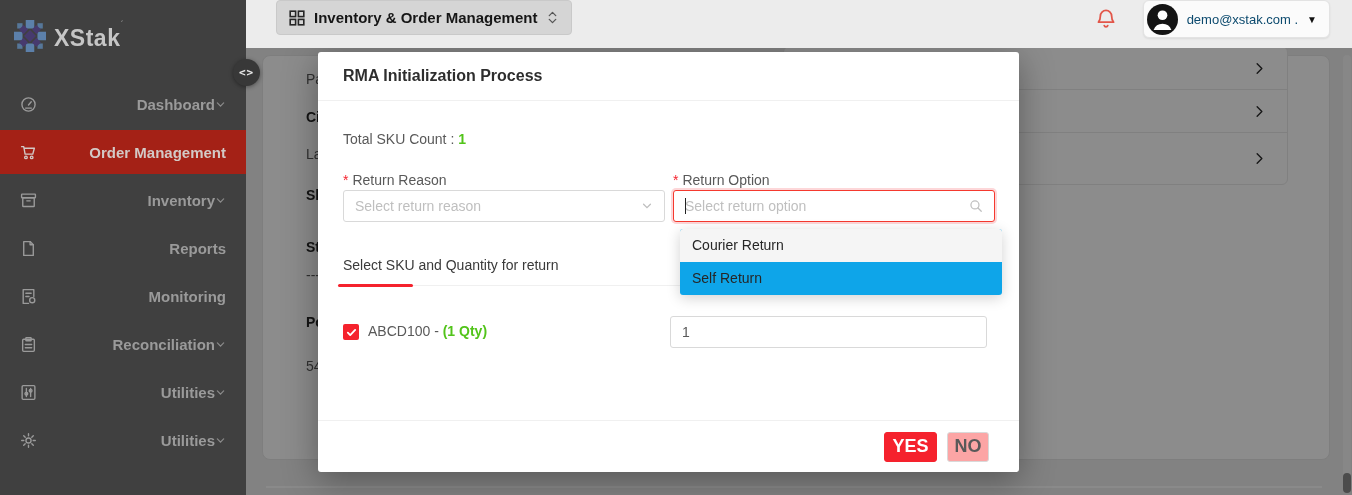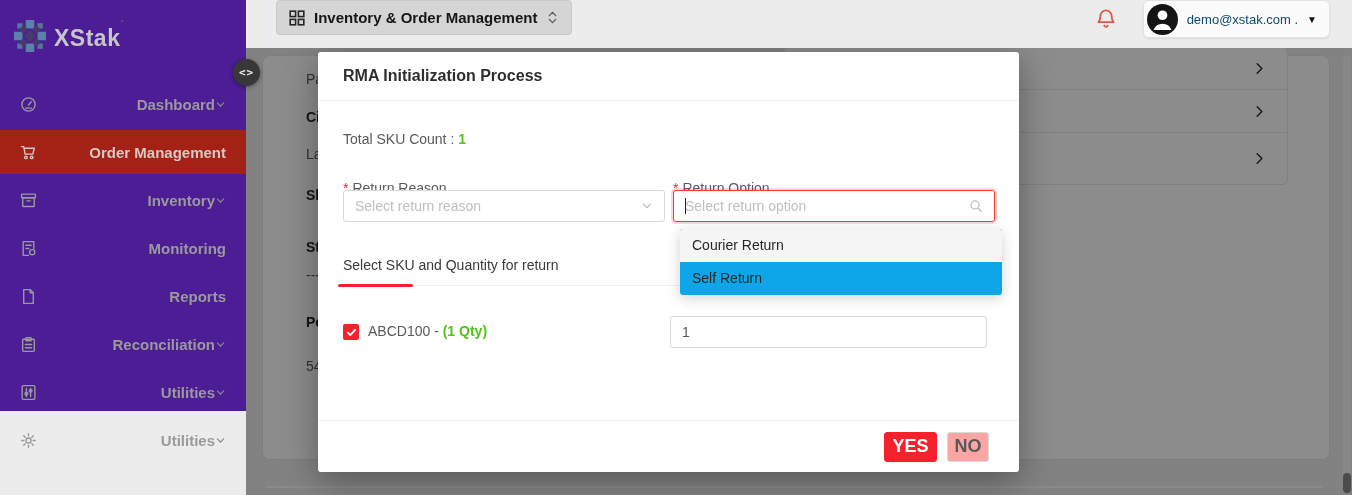--- a/index.html
+++ b/index.html
@@ -1,21 +1,21 @@
 <!DOCTYPE html>
 <html><head>
 <meta charset="utf-8">
 <style>
   * { margin:0; padding:0; box-sizing:border-box; }
   html,body { width:1352px; height:495px; overflow:hidden; }
   body { font-family:"Liberation Sans", sans-serif; font-size:14px; color:#262626; background:#ececec; }
   .app { display:flex; width:1352px; height:495px; position:relative; }
 
   
-  .sidebar { width:246px; min-width:246px; height:411px; background:#4c1d95; position:relative; z-index:30; }
+  .sidebar { width:246px; min-width:246px; height:495px; background:#404040; position:relative; z-index:30; }
   .logo { display:flex; align-items:flex-start; padding:20px 0 0 14px; }
   .logo-text { color:#c6c6c6; font-size:23px; font-weight:600; letter-spacing:.5px; margin-left:8px; margin-top:5px; }
   .logo-mark { color:#8f8f8f; font-size:10px; vertical-align:top; }
   .menu { margin-top:30px;text-align:right; }
   .menu-item { height:44px; margin-bottom:4px; display:flex; align-items:center; padding:0 20px; color:#9a9a9a; font-size:15px; font-weight:600; cursor:pointer; }
   .menu-item .mi-icon { width:17px; height:17px; margin-right:14px; display:flex; align-items:center; justify-content:center; }
   .menu-item .mi-icon svg { stroke:#9a9a9a; }
   .menu-item .mi-label { flex:1; }
   .menu-item .mi-chev svg { stroke:#8a8a8a; }
   .menu-item.active { background:#a42116; color:#d3c9c6; }
@@ -56,21 +56,21 @@
   .mask { position:absolute; inset:0; background:rgba(0,0,0,0.45); z-index:10; }
 
   
   .modal { position:absolute; left:72px; top:4px; width:701px; height:420px; background:#fff; border-radius:3px;
     box-shadow:0 8px 34px rgba(0,0,0,.35); z-index:20; }
   .m-header { height:49px; border-bottom:1px solid #f0f0f0; padding-left:25px; display:flex; align-items:center; }
   .m-title { font-size:16px; font-weight:600; color:#2e2e2e; }
   .m-body { position:absolute; left:0; right:0; top:49px; bottom:52px; }
   .sku-count { position:absolute; left:25px; top:30px; color:#595959; }
   .sku-count b { color:#52c41a; font-weight:700; }
-  .f-label { position:absolute; top:79px; color:#595959; }
+  .f-label { position:absolute; top:71px; color:#595959; }
   .f-label .req { color:#f5222d; margin-right:4px; }
   .f-label.left { left:25px; } .f-label.right { left:355px; }
   .ant-select { position:absolute; left:25px; top:89px; width:322px; height:32px; border:1px solid #d9d9d9; border-radius:3px;
     display:flex; align-items:center; padding:0 11px; color:#bfbfbf; background:#fff; cursor:pointer; }
   .ant-select .ph { flex:1; font-size:14px; }
   .ant-input-focus { position:absolute; left:355px; top:89px; width:322px; height:32px; border:1px solid #f5392e; border-radius:3px;
     box-shadow:0 0 0 2px rgba(245,34,45,.18); display:flex; align-items:center; padding:0 11px; background:#fff; }
   .ant-input-focus input { border:none; outline:none; flex:1; font-size:14px; color:#262626; background:transparent; font-family:inherit; }
   .ant-input-focus input::placeholder { color:#bfbfbf; }
   .cursor-bar { width:1px; height:16px; background:#222; position:absolute; left:11px; top:7px; }
@@ -164,36 +164,36 @@
         <span class="mi-chev">
           <svg width="11" height="11" viewBox="0 0 14 14" fill="none" stroke-width="1.6" stroke-linecap="round">
               <path d="M3 5l4 4 4-4"></path>
             </svg>
         </span>
       </div>
 
       <div class="menu-item">
         <span class="mi-icon">
           <svg width="17" height="17" viewBox="0 0 16 16" fill="none" stroke-width="1.3" stroke-linecap="round" stroke-linejoin="round">
+            <path d="M3.5 1.5h6l3 3v10h-9z"></path>
+              <path d="M9.5 1.5v3h3"></path>
+            </svg>
+        </span>
+        <span class="mi-label">Reports</span>
+      </div>
+
+      <div class="menu-item">
+        <span class="mi-icon">
+          <svg width="17" height="17" viewBox="0 0 16 16" fill="none" stroke-width="1.3" stroke-linecap="round" stroke-linejoin="round">
             <path d="M13 8V1.5H3v13h5"></path>
               <path d="M5.5 5h5M5.5 8h3"></path>
               <circle cx="11.5" cy="11.5" r="2.4"></circle>
             </svg>
         </span>
         <span class="mi-label">Monitoring</span>
-      </div>
-
-      <div class="menu-item">
-        <span class="mi-icon">
-          <svg width="17" height="17" viewBox="0 0 16 16" fill="none" stroke-width="1.3" stroke-linecap="round" stroke-linejoin="round">
-            <path d="M3.5 1.5h6l3 3v10h-9z"></path>
-              <path d="M9.5 1.5v3h3"></path>
-            </svg>
-        </span>
-        <span class="mi-label">Reports</span>
       </div>
 
       <div class="menu-item">
         <span class="mi-icon">
           <svg width="17" height="17" viewBox="0 0 16 16" fill="none" stroke-width="1.3" stroke-linecap="round" stroke-linejoin="round">
             <rect x="2.5" y="3" width="11" height="11.5" rx="1"></rect>
               <rect x="5.5" y="1.5" width="5" height="3" rx="0.5"></rect>
               <path d="M5 8h6M5 11h6"></path>
             </svg>
         </span>

